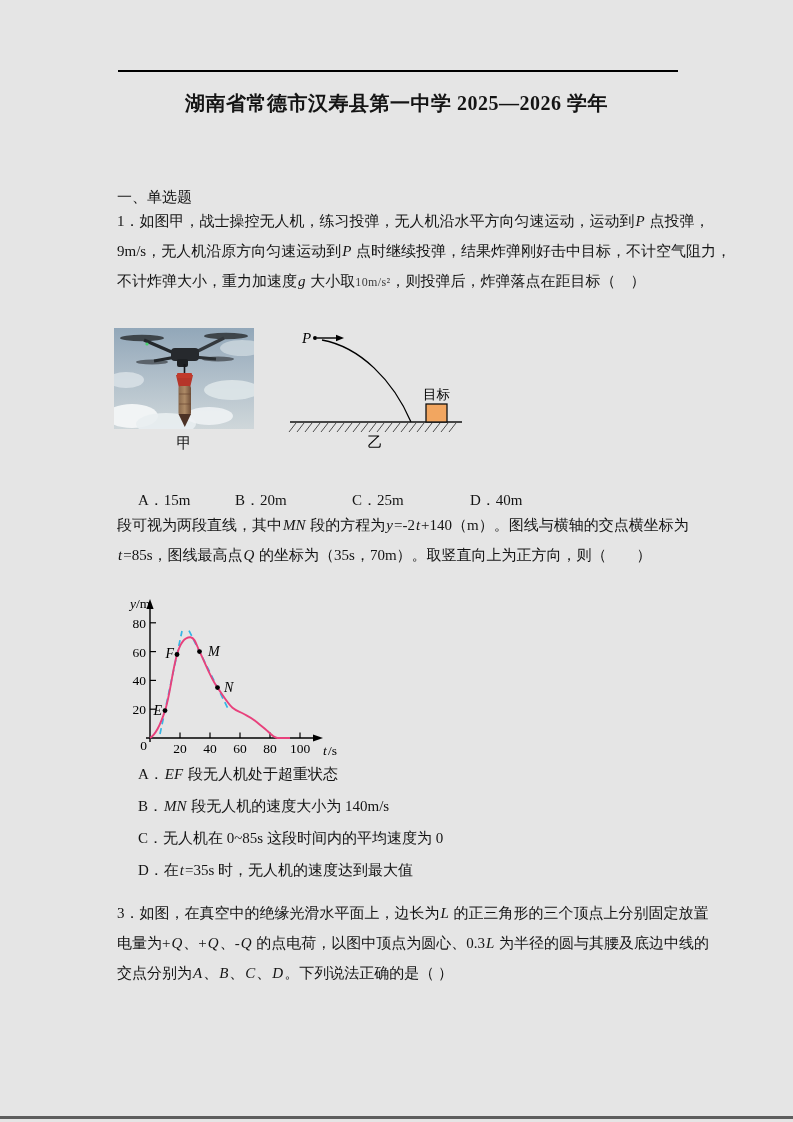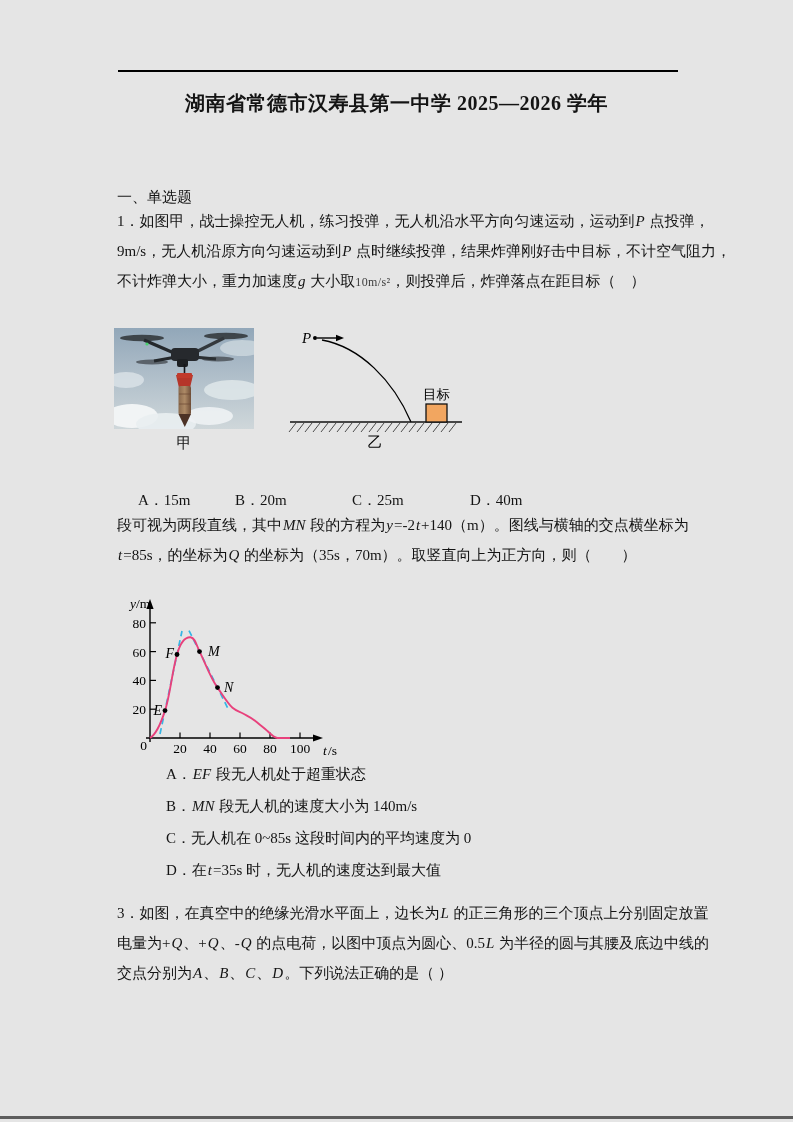--- a/index.html
+++ b/index.html
@@ -12,21 +12,21 @@
   .t1{top:90px;}
   .t2{top:135px;}
   .section-h{position:absolute;left:117px;top:188px;font-weight:normal;font-size:15px;
              font-family:"Liberation Sans","DejaVu Sans",sans-serif;}
   .qblock{position:absolute;left:117px;width:600px;font-size:15px;margin-top:8px;}
   .qline{height:30px;line-height:30px;white-space:nowrap;}
   .var{font-style:italic;padding:0 1px;font-family:"Liberation Serif","DejaVu Serif",serif;}
   .formula{color:#3c3c3c;font-size:12px;letter-spacing:0.4px;}
   .optrow{position:absolute;left:138px;top:478px;height:20px;font-size:15px;}
   .optrow span{position:absolute;top:12px;line-height:20px;white-space:nowrap;}
-  .optlist{position:absolute;left:138px;top:758px;font-size:15px;margin-left:28px;}
+  .optlist{position:absolute;left:138px;top:758px;font-size:15px;}
   .optlist .qline{height:32px;line-height:32px;}
   .fig-caption{position:absolute;text-align:center;font-size:15px;line-height:20px;}
   svg text{font-family:"Liberation Serif","DejaVu Serif",serif;}
   svg .it{font-style:italic;}
 </style>
 </head>
 <body>
 
 <div class="page">
 
@@ -126,21 +126,21 @@
 
   <div class="optrow">
     <span style="left:0">A．15m</span>
     <span style="left:97px">B．20m</span>
     <span style="left:214px">C．25m</span>
     <span style="left:332px">D．40m</span>
   </div>
 
   <div class="qblock" style="top:502px">
     <div class="qline"><span>段可视为两段直线，其中</span><span class="var">MN</span><span> 段的方程为</span><span class="var">y</span><span>=-2</span><span class="var">t</span><span>+140（m）。图线与横轴的交点横坐标为</span></div>
-    <div class="qline"><span class="var">t</span><span>=85s，的坐标为</span><span class="var">Q</span><span> 的坐标为（35s，70m）。取竖直向上为正方向，则（　　）</span></div>
+    <div class="qline"><span class="var">t</span><span>=85s，图线最高点</span><span class="var">Q</span><span> 的坐标为（35s，70m）。取竖直向上为正方向，则（　　）</span></div>
   </div>
 
   <svg style="position:absolute;left:110px;top:596px" width="295" height="165" viewBox="0 0 295 165">
 
     <line x1="40" y1="146" x2="40" y2="9" stroke="#000" stroke-width="1.4"></line>
     <polygon points="40,3 36.4,13 43.6,13" fill="#000"></polygon>
     <line x1="36" y1="142" x2="206" y2="142" stroke="#000" stroke-width="1.4"></line>
     <polygon points="213,142 203,138.4 203,145.6" fill="#000"></polygon>
 
     <g stroke="#000" stroke-width="1.2">
@@ -193,19 +193,19 @@
 
   <div class="optlist">
     <div class="qline"><span>A．</span><span class="var">EF</span><span> 段无人机处于超重状态</span></div>
     <div class="qline"><span>B．</span><span class="var">MN</span><span> 段无人机的速度大小为 140m/s</span></div>
     <div class="qline"><span>C．无人机在 0~85s 这段时间内的平均速度为 0</span></div>
     <div class="qline"><span>D．在</span><span class="var">t</span><span>=35s 时，无人机的速度达到最大值</span></div>
   </div>
 
   <div class="qblock" style="top:890px">
     <div class="qline"><span>3．如图，在真空中的绝缘光滑水平面上，边长为</span><span class="var">L</span><span> 的正三角形的三个顶点上分别固定放置</span></div>
-    <div class="qline"><span>电量为+</span><span class="var">Q</span><span>、+</span><span class="var">Q</span><span>、-</span><span class="var">Q</span><span> 的点电荷，以图中顶点为圆心、0.5</span><span class="var">L</span><span> 为半径的圆与其腰及底边中线的</span></div>
+    <div class="qline"><span>电量为+</span><span class="var">Q</span><span>、+</span><span class="var">Q</span><span>、-</span><span class="var">Q</span><span> 的点电荷，以图中顶点为圆心、0.3</span><span class="var">L</span><span> 为半径的圆与其腰及底边中线的</span></div>
     <div class="qline"><span>交点分别为</span><span class="var">A</span><span>、</span><span class="var">B</span><span>、</span><span class="var">C</span><span>、</span><span class="var">D</span><span>。下列说法正确的是（ ）</span></div>
   </div>
 
   <div class="rule-bottom"></div>
 
 </div>
 
 </body></html>

